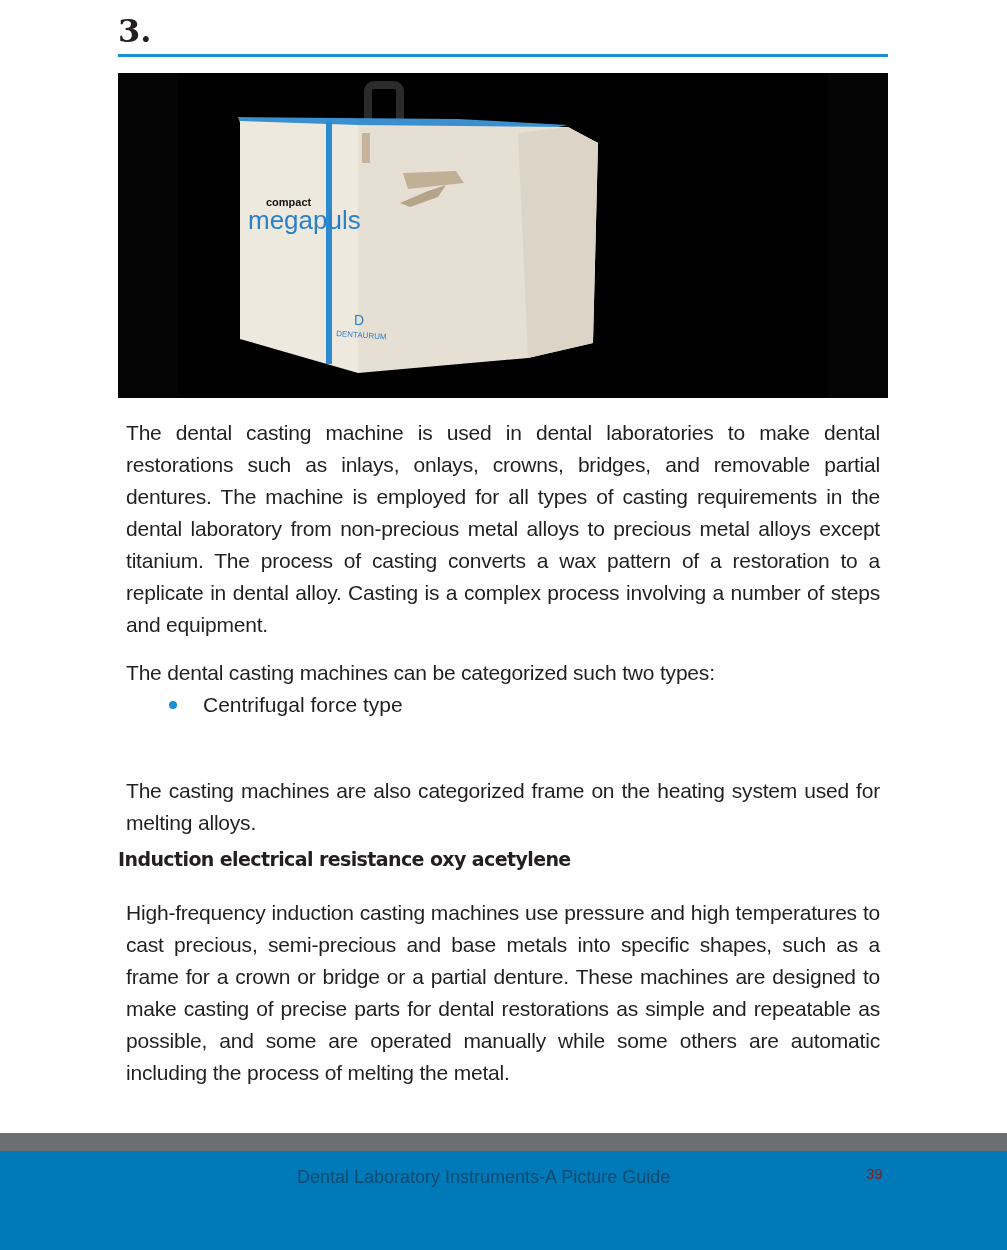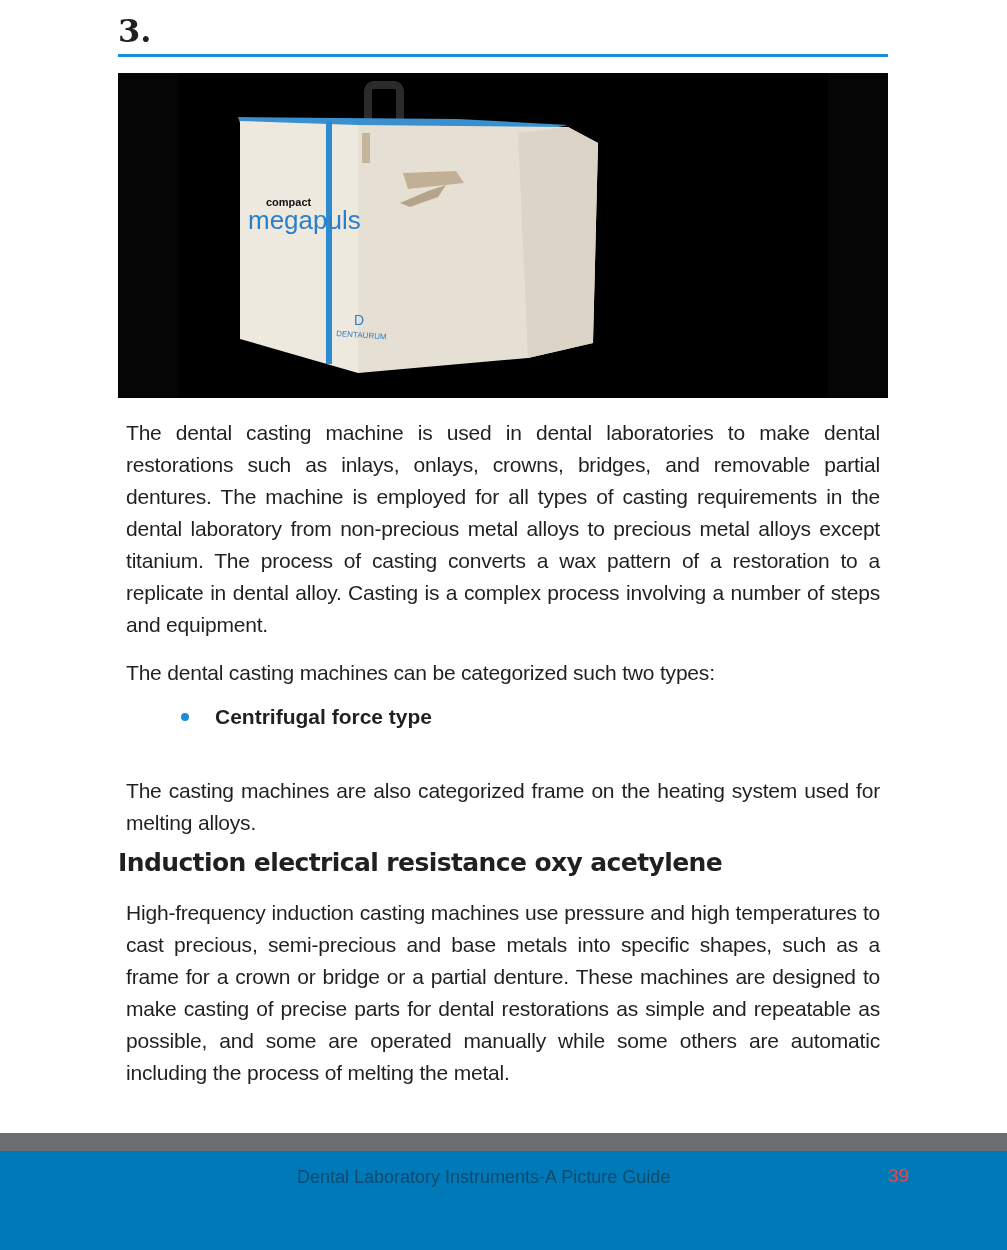--- a/index.html
+++ b/index.html
@@ -25,47 +25,47 @@
     position: absolute; left: 118px; top: 73px; width: 770px; height: 246px;
     background: #000;
   }
   .photo svg { display: block; }
   .text {
     position: absolute; left: 118px; width: 770px;
     font-family: "Liberation Sans", sans-serif; font-size: 21px; line-height: 32px;
     color: #231f20; text-align: justify; letter-spacing: -0.2px;
   }
   .text p { margin: 8px; }
-  .bullets { position: absolute; left: 118px; top: 688px; width: 770px; margin: 12px; padding: 0; list-style: none; font-weight: bold; }
+  .bullets { position: absolute; left: 118px; top: 688px; width: 770px; margin: 0; padding: 0; list-style: none; }
   .bullets li {
     position: relative; padding-left: 85px; height: 39px; line-height: 34px;
     font-size: 21px;
   }
   .bullets .dot {
     position: absolute; left: 51px; top: 13px; width: 8px; height: 8px; border-radius: 50%;
     background: #1a8fd6;
   }
   .subhead {
     position: absolute; left: 118px; top: 848px;
-    font-family: "DejaVu Sans", sans-serif; font-weight: bold; font-size: 25px; color: #231f20;
+    font-family: "DejaVu Sans", sans-serif; font-weight: bold; font-size: 19px; color: #231f20;
     letter-spacing: -0.6px;
   }
   .footer-gray {
     position: absolute; left: 0; top: 1133px; width: 1007px; height: 18px; background: #6d6e71;
   }
   .footer-blue {
     position: absolute; left: 0; top: 1151px; width: 1007px; height: 99px; background: #0079b8;
   }
   .footer-title {
     position: absolute; left: 297px; top: 1167px; color: #0c4a6e;
     font-family: "Liberation Sans", sans-serif; font-size: 18px;
   }
   .page-num {
-    position: absolute; left: 888px; top: 1165px; color: #ef4444;
-    font-family: "Liberation Sans", sans-serif; font-size: 19px;
+    position: absolute; left: 866px; top: 1165px; color: #7f1d1d;
+    font-family: "Liberation Sans", sans-serif; font-size: 15px;
   }
 </style>
 </head>
 <body>
 
 <div class="heading">
   <span class="num">3.</span>
 </div>
 
 <div class="photo">

